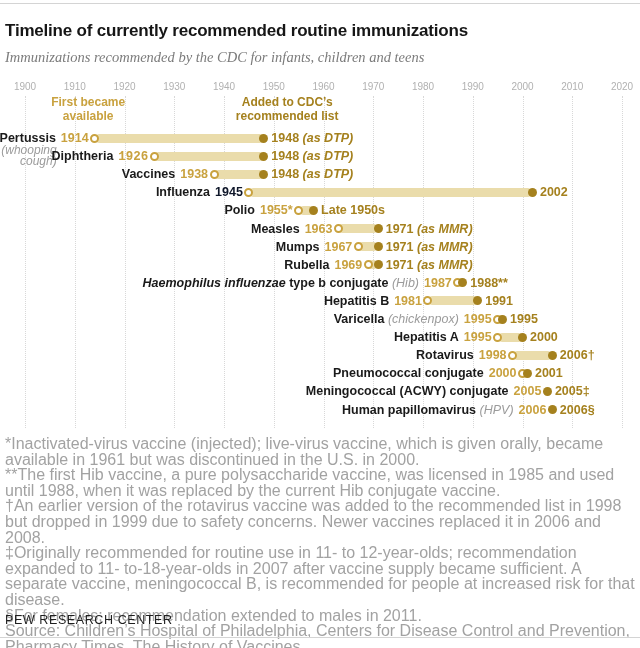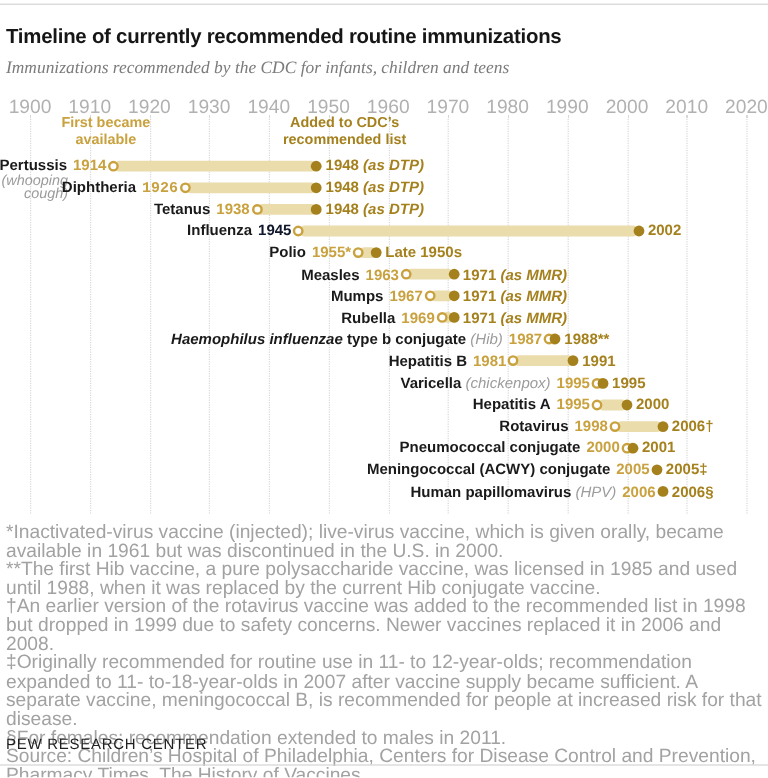--- a/index.html
+++ b/index.html
@@ -5,21 +5,21 @@
   html,body{margin:0;padding:0;background:#fff;}
   #frame{position:relative;width:640px;height:648px;background:#fff;overflow:hidden;
          font-family:"Liberation Sans",sans-serif;}
   .rule{position:absolute;left:0;right:0;height:1px;background:#d4d4d4;}
   #top-rule{top:3px;}
   #bottom-rule{top:637px;}
   #title{position:absolute;left:5px;top:21px;font-size:17px;font-weight:700;color:#161616;letter-spacing:-0.2px;}
   #subtitle{position:absolute;left:5px;top:49px;font-size:14.5px;font-style:italic;color:#7b7b7b;
             font-family:"Liberation Serif",serif;}
   #chart{position:absolute;left:0;top:0;width:640px;height:648px;}
-  .tick-label{position:absolute;transform:translateX(-50%);top:81px;font-size:16px;color:#b1b1b1;}
+  .tick-label{position:absolute;transform:translateX(-50%);top:81px;font-size:10px;color:#b1b1b1;}
   .gridline{position:absolute;top:96px;height:332px;width:0;border-left:1px dotted #d8d8d8;}
   .annotation{position:absolute;top:96px;transform:translateX(-50%);text-align:center;
               font-size:12px;font-weight:700;line-height:13.5px;white-space:pre-line;}
   .bar{position:absolute;height:9px;border-radius:4.5px;}
   .c-open{position:absolute;width:5px;height:5px;border-radius:50%;background:#fff;z-index:2;}
   .c-fill{position:absolute;width:9px;height:9px;border-radius:50%;z-index:3;}
   .row-label{position:absolute;white-space:nowrap;font-size:12.5px;line-height:14px;text-align:right;}
   .end-label{position:absolute;white-space:nowrap;font-size:12.5px;line-height:14px;font-weight:700;}
   .s-n{font-weight:700;color:#1a1a1a;}
   .s-i{font-weight:700;font-style:italic;color:#1a1a1a;}
@@ -77,21 +77,21 @@
       <div class="sub-paren" style="right: 583.35px; top: 145px; width: 62px;">(whooping cough)</div>
       <div class="end-label" style="left: 271.3px; top: 131px; color: rgb(165, 129, 30);"><span>1948 </span><span class="s-yi">(as DTP)</span></div>
       <div class="bar" style="left: 154.35px; width: 109.45px; top: 151.6px; background: rgb(234, 220, 171);"></div>
       <div class="c-open" style="border: 2px solid rgb(201, 162, 63); left: 149.85px; top: 151.6px;"></div>
       <div class="c-fill" style="background: rgb(165, 129, 30); left: 259.3px; top: 151.6px;"></div>
       <div class="row-label" style="right: 491.65px; top: 149.1px;"><span class="s-n">Diphtheria</span><span class="s-year" style="color: rgb(201, 162, 63); font-family: Liberation Mono, monospace;">1926</span></div>
       <div class="end-label" style="left: 271.3px; top: 149.1px; color: rgb(165, 129, 30);"><span>1948 </span><span class="s-yi">(as DTP)</span></div>
       <div class="bar" style="left: 214.05px; width: 49.75px; top: 169.7px; background: rgb(234, 220, 171);"></div>
       <div class="c-open" style="border: 2px solid rgb(201, 162, 63); left: 209.55px; top: 169.7px;"></div>
       <div class="c-fill" style="background: rgb(165, 129, 30); left: 259.3px; top: 169.7px;"></div>
-      <div class="row-label" style="right: 431.95px; top: 167.2px;"><span class="s-n">Tetanus</span><span class="s-year" style="color: rgb(201, 162, 63);">1938</span></div>
+      <div class="row-label" style="right: 431.95px; top: 167.2px;"><span class="s-n">Vaccines</span><span class="s-year" style="color: rgb(201, 162, 63);">1938</span></div>
       <div class="end-label" style="left: 271.3px; top: 167.2px; color: rgb(165, 129, 30);"><span>1948 </span><span class="s-yi">(as DTP)</span></div>
       <div class="bar" style="left: 248.875px; width: 283.575px; top: 187.8px; background: rgb(234, 220, 171);"></div>
       <div class="c-open" style="border: 2px solid rgb(201, 162, 63); left: 244.375px; top: 187.8px;"></div>
       <div class="c-fill" style="background: rgb(165, 129, 30); left: 527.95px; top: 187.8px;"></div>
       <div class="row-label" style="right: 397.125px; top: 185.3px;"><span class="s-n">Influenza</span><span class="s-year" style="color: #0f172a;">1945</span></div>
       <div class="end-label" style="left: 539.95px; top: 185.3px; color: rgb(165, 129, 30);"><span>2002</span></div>
       <div class="bar" style="left: 298.625px; width: 14.925px; top: 205.9px; background: rgb(234, 220, 171);"></div>
       <div class="c-open" style="border: 2px solid rgb(201, 162, 63); left: 294.125px; top: 205.9px;"></div>
       <div class="c-fill" style="background: rgb(165, 129, 30); left: 309.05px; top: 205.9px;"></div>
       <div class="row-label" style="right: 347.375px; top: 203.4px;"><span class="s-n">Polio</span><span class="s-year" style="color: rgb(201, 162, 63);">1955*</span></div>

